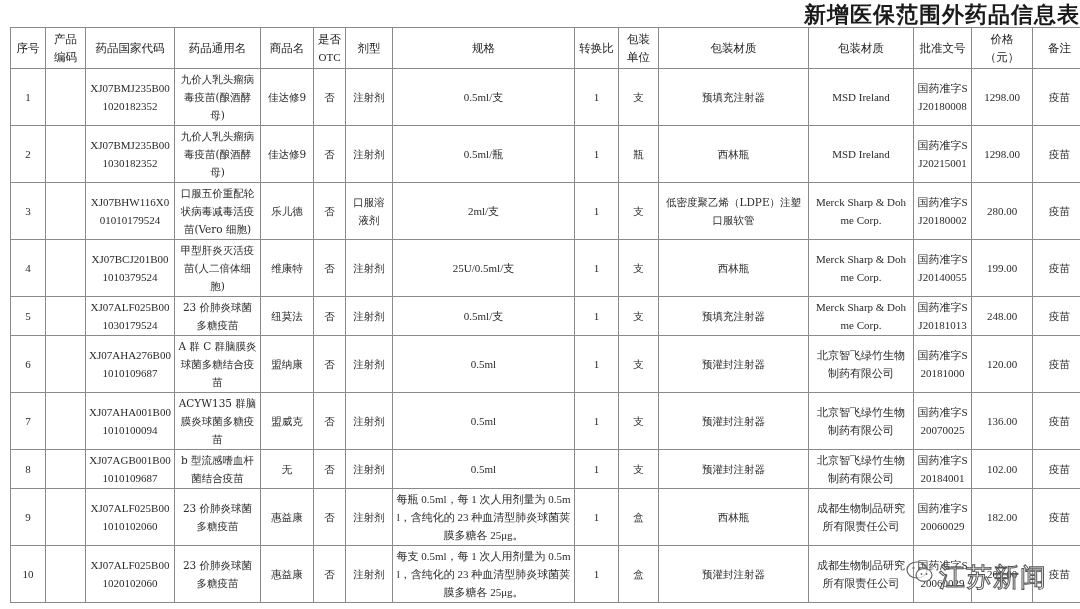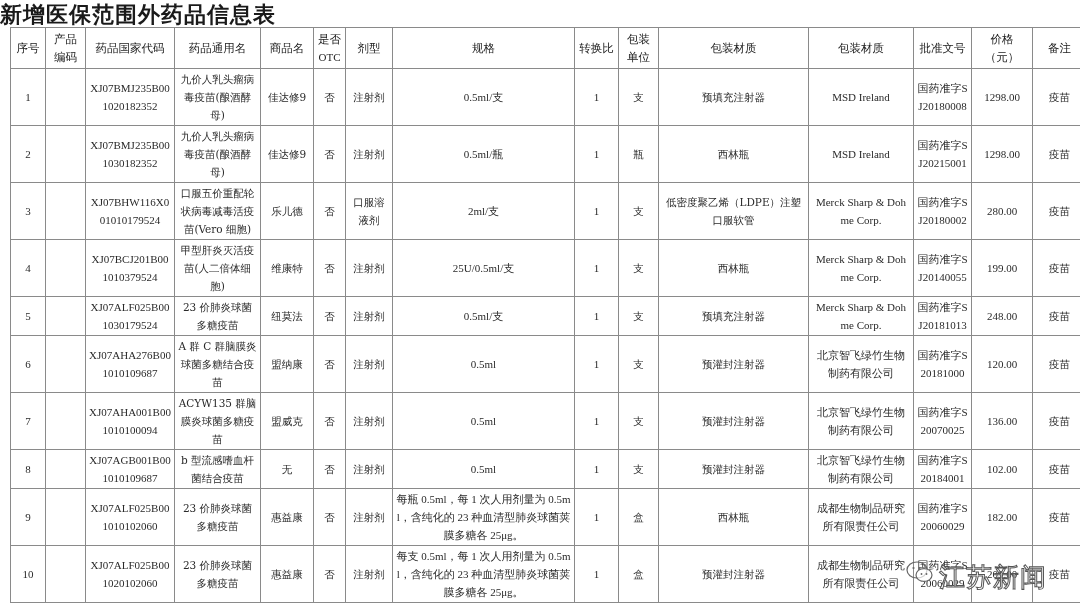--- a/index.html
+++ b/index.html
@@ -1,17 +1,17 @@
 <!DOCTYPE html>
 <html><head>
 <meta charset="utf-8">
 <style>
   html, body { margin: 0; padding: 0; background: #ffffff; }
   body { width: 1080px; height: 609px; overflow: hidden; position: relative; font-family: "DejaVu Serif", "Liberation Serif", serif; color: #2a2a2a; }
-  .title { position: absolute; top: 0; left: 0; width: 1080px; height: 27px; text-align: left; font-size: 22px; font-weight: bold; line-height: 28px; letter-spacing: 1px; color: #1a1a1a; }
+  .title { position: absolute; top: 0; left: 0; width: 1080px; height: 27px; text-align: right; font-size: 22px; font-weight: bold; line-height: 28px; letter-spacing: 1px; color: #1a1a1a; }
   table { position: absolute; top: 27px; left: 10px; border-collapse: collapse; table-layout: fixed; width: 1076px; }
   td, th { border: 1px solid #8a8a8a; text-align: center; vertical-align: middle; padding: 0 3px; font-size: 10.5px; line-height: 18px; font-weight: normal; word-break: break-all; overflow: hidden; }
   th { font-family: "DejaVu Sans", "Liberation Sans", sans-serif; font-size: 11.5px; line-height: 18px; color: #222; height: 40px; }
   .latin { font-family: "Liberation Serif", "DejaVu Serif", serif; font-size: 11px; }
   tr.r { height: 57px; }
   tr.s { height: 39px; }
   .watermark { position: absolute; left: 905px; top: 548px; height: 34px; display: flex; gap: 4px; pointer-events: none; margin-top: 12px; }
   .wm-icon { width: 30px; height: 24px; }
   .wm-text { font-family: "DejaVu Sans", sans-serif; font-size: 26px; color: rgba(255,255,255,0.6); -webkit-text-stroke: 1px #555; letter-spacing: 1px; }
 </style>

